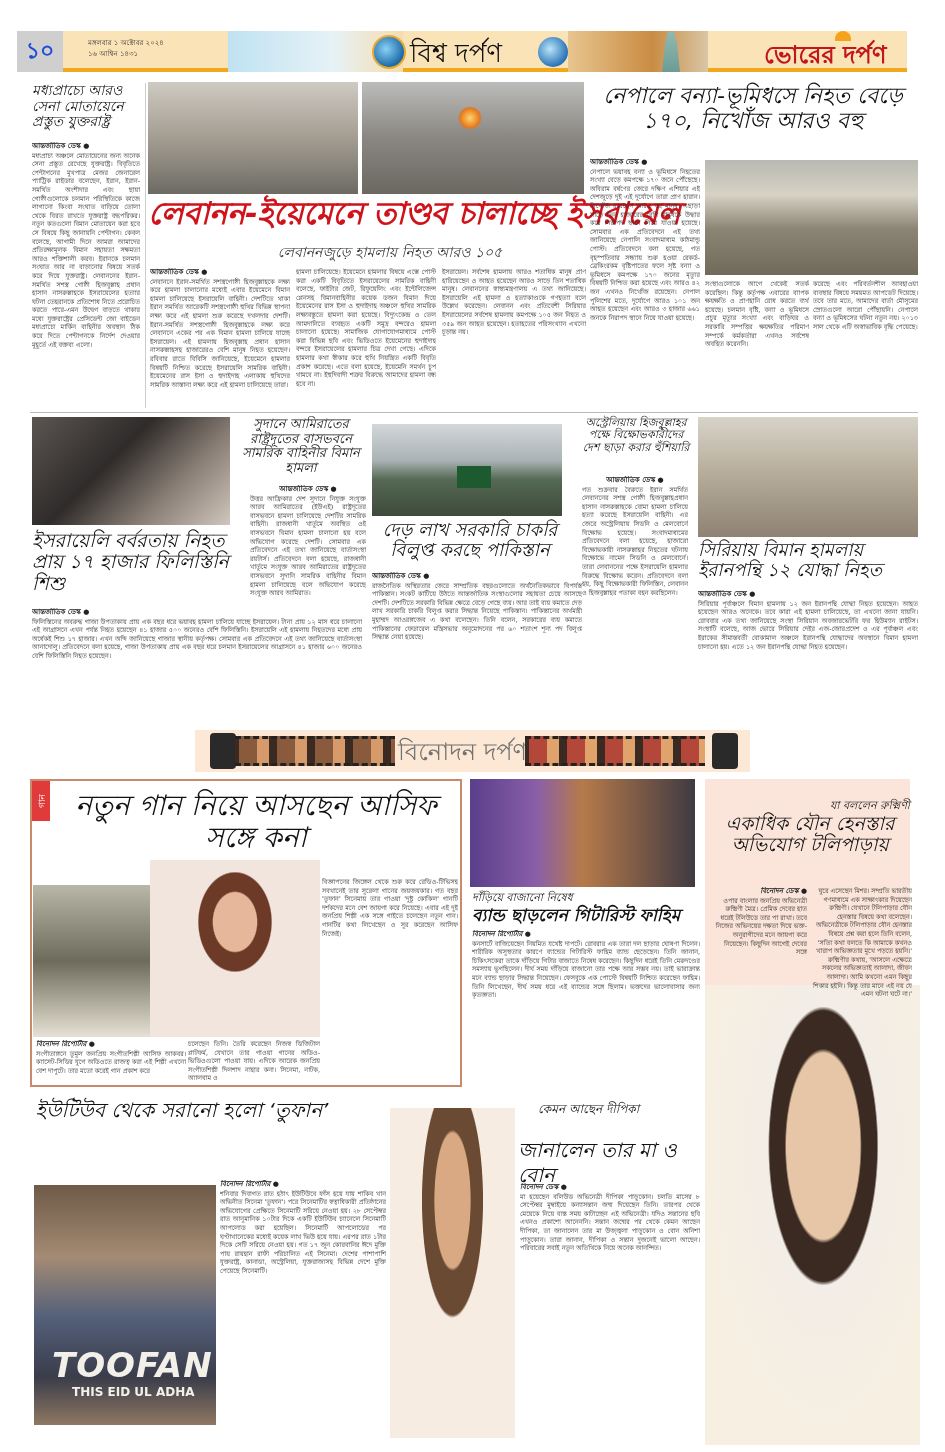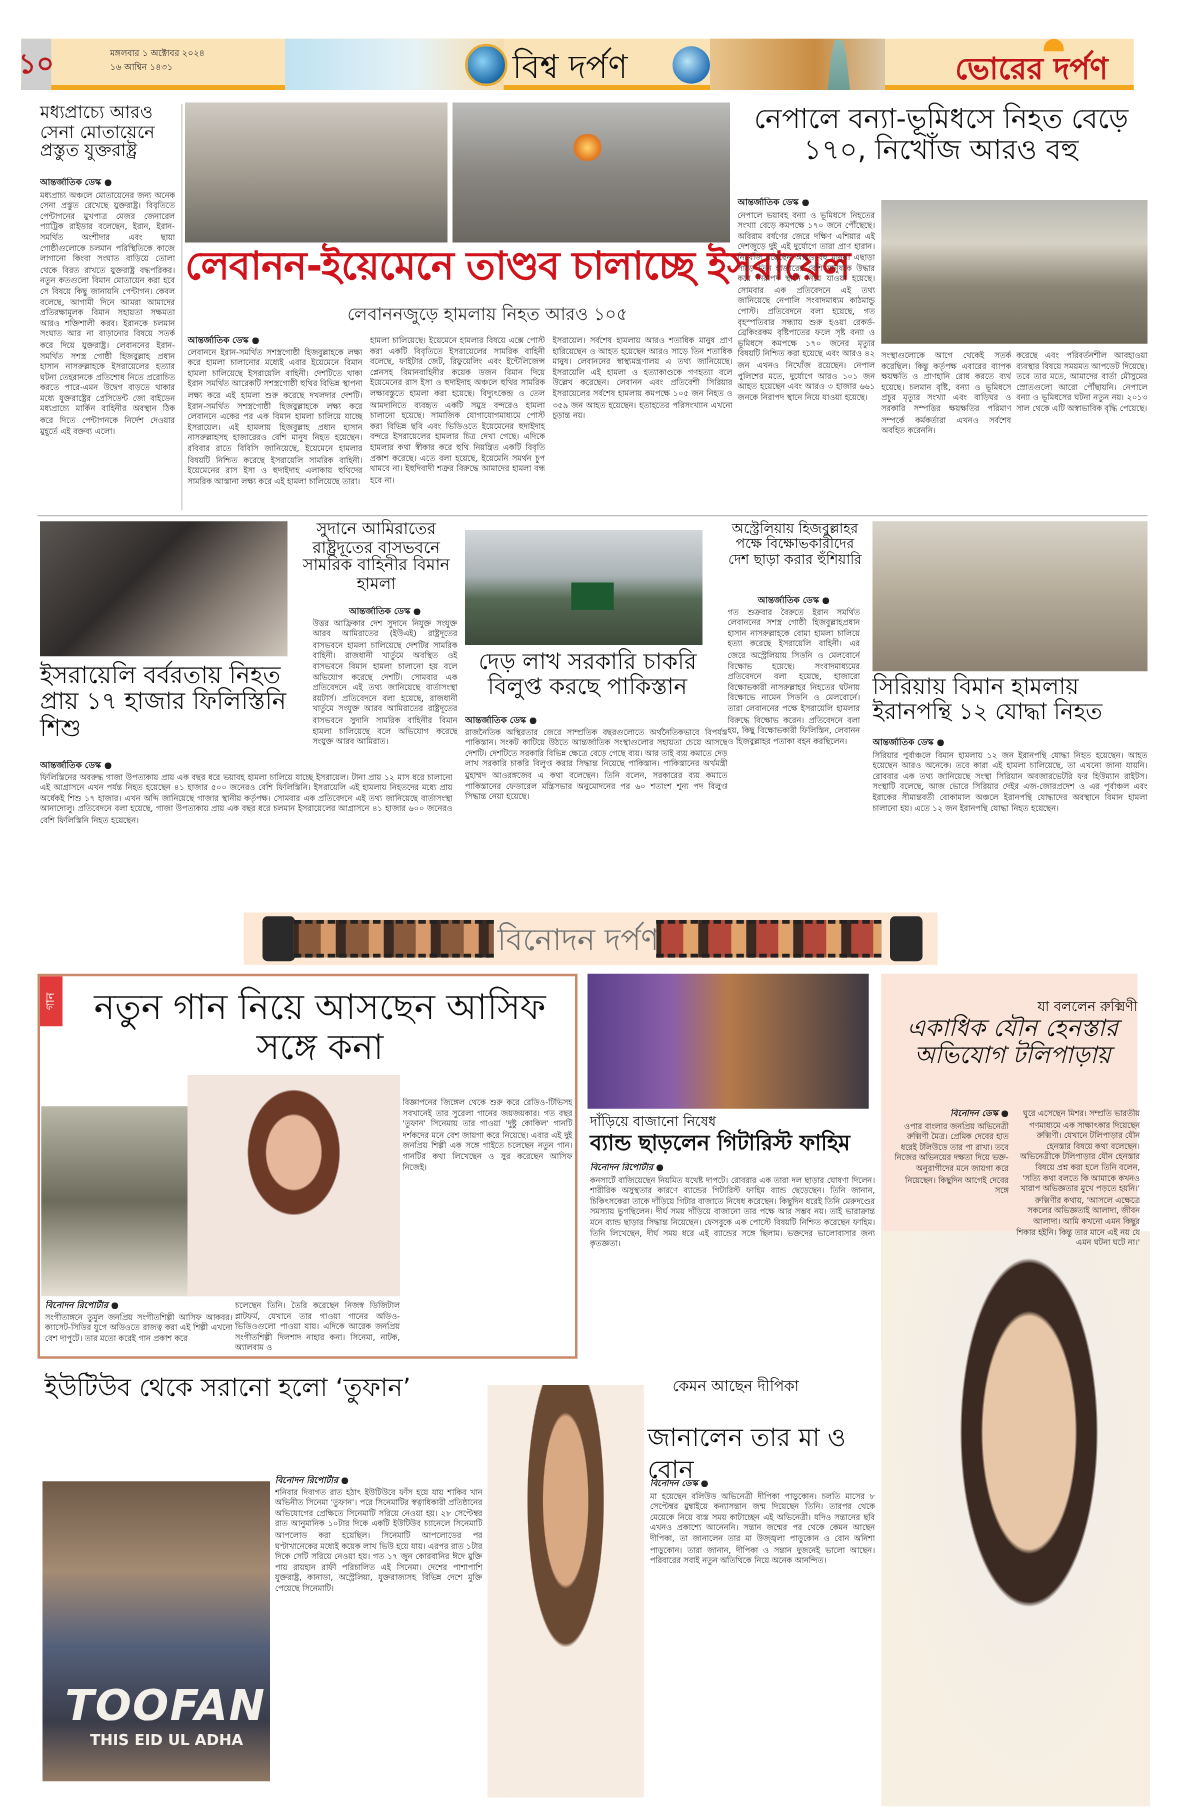--- a/index.html
+++ b/index.html
@@ -2,26 +2,26 @@
 <html><head>
 <meta charset="utf-8">
 <style>
   * { box-sizing: border-box; margin: 0; padding: 0; }
   html, body { width: 945px; height: 1452px; background: #ffffff; overflow: hidden; }
   body { font-family: "DejaVu Sans", sans-serif; color: #222; position: relative; }
 
   .abs { position: absolute; }
   .body-text { font-size: 6.4px; line-height: 8.6px; color: #333; text-align: justify; overflow: hidden; }
   .byline { font-size: 7px; font-weight: bold; color: #222; display: block; margin-bottom: 1px; }
-  .hl { font-family: "DejaVu Sans", sans-serif; color: #111; line-height: 1.12; }
+  .hl { font-family: "DejaVu Sans", sans-serif; color: #111; line-height: 1.12; font-style: italic; }
   .photo { overflow: hidden; border-radius: 0; }
 
   
   #masthead { left: 17px; top: 31px; width: 890px; height: 41px; background: #fbe3b8; border-bottom: 4px solid #f2a81d; }
-  #page-no { left: 17px; top: 31px; width: 24px; height: 41px; background: #cfcfcf; font-size: 22px; font-weight: bold; color: #b91c1c; display:flex; align-items:center; justify-content:center; }
+  #page-no { left: 17px; top: 31px; width: 46px; height: 41px; background: #cfcfcf; font-size: 22px; font-weight: bold; color: #1d4ed8; display:flex; align-items:center; justify-content:center; }
   #page-date { left: 88px; top: 38px; font-size: 7px; line-height: 11px; color: #333; }
   #banner-left { left: 228px; top: 31px; width: 175px; height: 41px; background: linear-gradient(90deg,#bfe2f2,#e6f2f6 60%, #f6dcae); }
   #globe1 { left: 372px; top: 35px; width: 34px; height: 34px; border-radius: 50%; background: radial-gradient(circle at 40% 40%, #8ad1f4, #1d6aa8 70%); border: 2px solid #e7a930; }
   #section-title { left: 410px; top: 33px; font-size: 26px; color: #111; }
   #globe2 { left: 538px; top: 37px; width: 30px; height: 30px; border-radius: 50%; background: radial-gradient(circle at 40% 40%, #b9e5f8, #2a73b7 70%); }
   #banner-right { left: 568px; top: 31px; width: 140px; height: 41px; background: linear-gradient(90deg,#e8c58e,#c98c43 60%, #d9c6a6); }
   #statue { left: 656px; top: 32px; width: 30px; height: 40px; background: linear-gradient(#90b9b0,#6d9c94); clip-path: polygon(40% 0,60% 0,70% 30%,80% 100%,20% 100%,30% 30%); }
   #logo { left: 764px; top: 36px; font-size: 24px; font-weight: bold; color: #c0161c; }
   #logo-sun { left: 835px; top: 31px; width: 16px; height: 10px; border-radius: 16px 16px 0 0; background: #f7a21b; }
 

